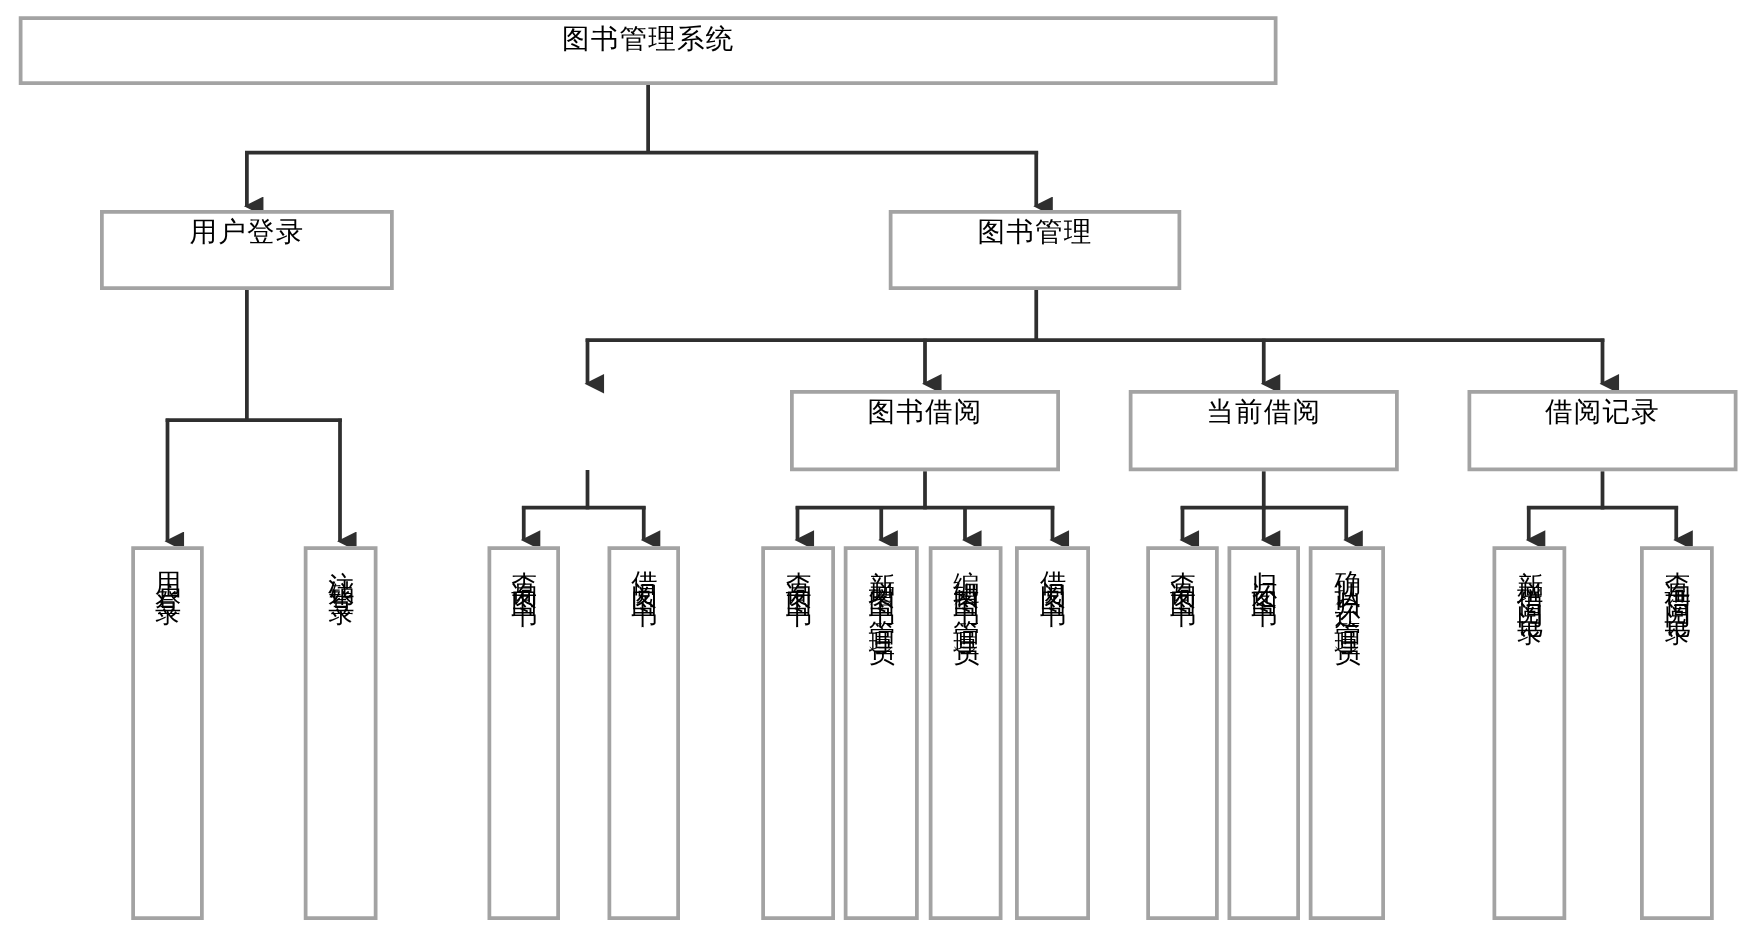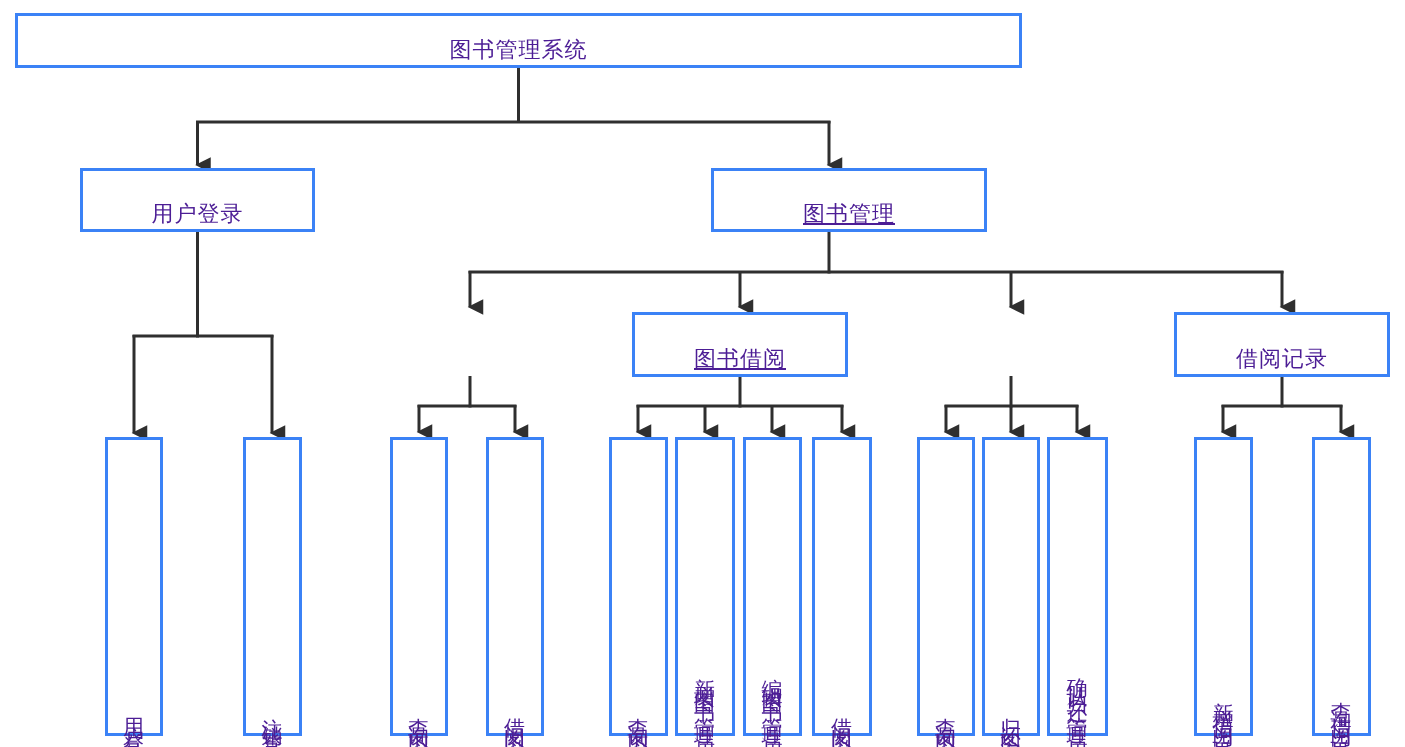--- a/index.html
+++ b/index.html
@@ -8,25 +8,25 @@
     width:1405px;height:747px;
     background:#ffffff;
     font-family:"Liberation Sans","DejaVu Sans",sans-serif;
     overflow:hidden;
   }
   .wires{position:absolute;left:0;top:0;width:1405px;height:747px;}
   .box{
     position:absolute;
     box-sizing:border-box;
     background:#ffffff;
-    border:3px solid #3b82f6;
+    border:3px solid #a3a3a3;
     display:flex;
-    align-items:flex-end;
+    align-items:flex-start;
     justify-content:center;
-    color:#4c1d95;
+    color:#000000;
   }
   .h span{
     font-size:22px;
     letter-spacing:1px;
     white-space:nowrap;
   }
   .leaf{top:437px;height:299px;}
   .leaf span{
     writing-mode:vertical-rl;
     text-orientation:mixed;
@@ -100,26 +100,29 @@
     </g>
   </svg>
 
   <div class="box h" style="left:15px;top:13px;width:1007px;height:55px;">
     <span>图书管理系统</span>
   </div>
 
   <div class="box h" style="left:80px;top:168px;width:235px;height:64px;">
     <span>用户登录</span>
   </div>
-  <div class="box h" style="left:711px;top:168px;width:276px;height:64px;text-decoration:underline;">
+  <div class="box h" style="left:711px;top:168px;width:234px;height:64px;">
     <span>图书管理</span>
   </div>
 
-  <div class="box h" style="left:632px;top:312px;width:216px;height:65px;text-decoration:underline;">
+  <div class="box h" style="left:632px;top:312px;width:216px;height:65px;">
     <span>图书借阅</span>
+  </div>
+  <div class="box h" style="left:903px;top:312px;width:216px;height:65px;">
+    <span>当前借阅</span>
   </div>
   <div class="box h" style="left:1174px;top:312px;width:216px;height:65px;">
     <span>借阅记录</span>
   </div>
 
   <div class="box leaf" style="left:105px;width:58px;">
     <span>用户登录</span>
   </div>
   <div class="box leaf" style="left:243px;width:59px;">
     <span>注销登录</span>

